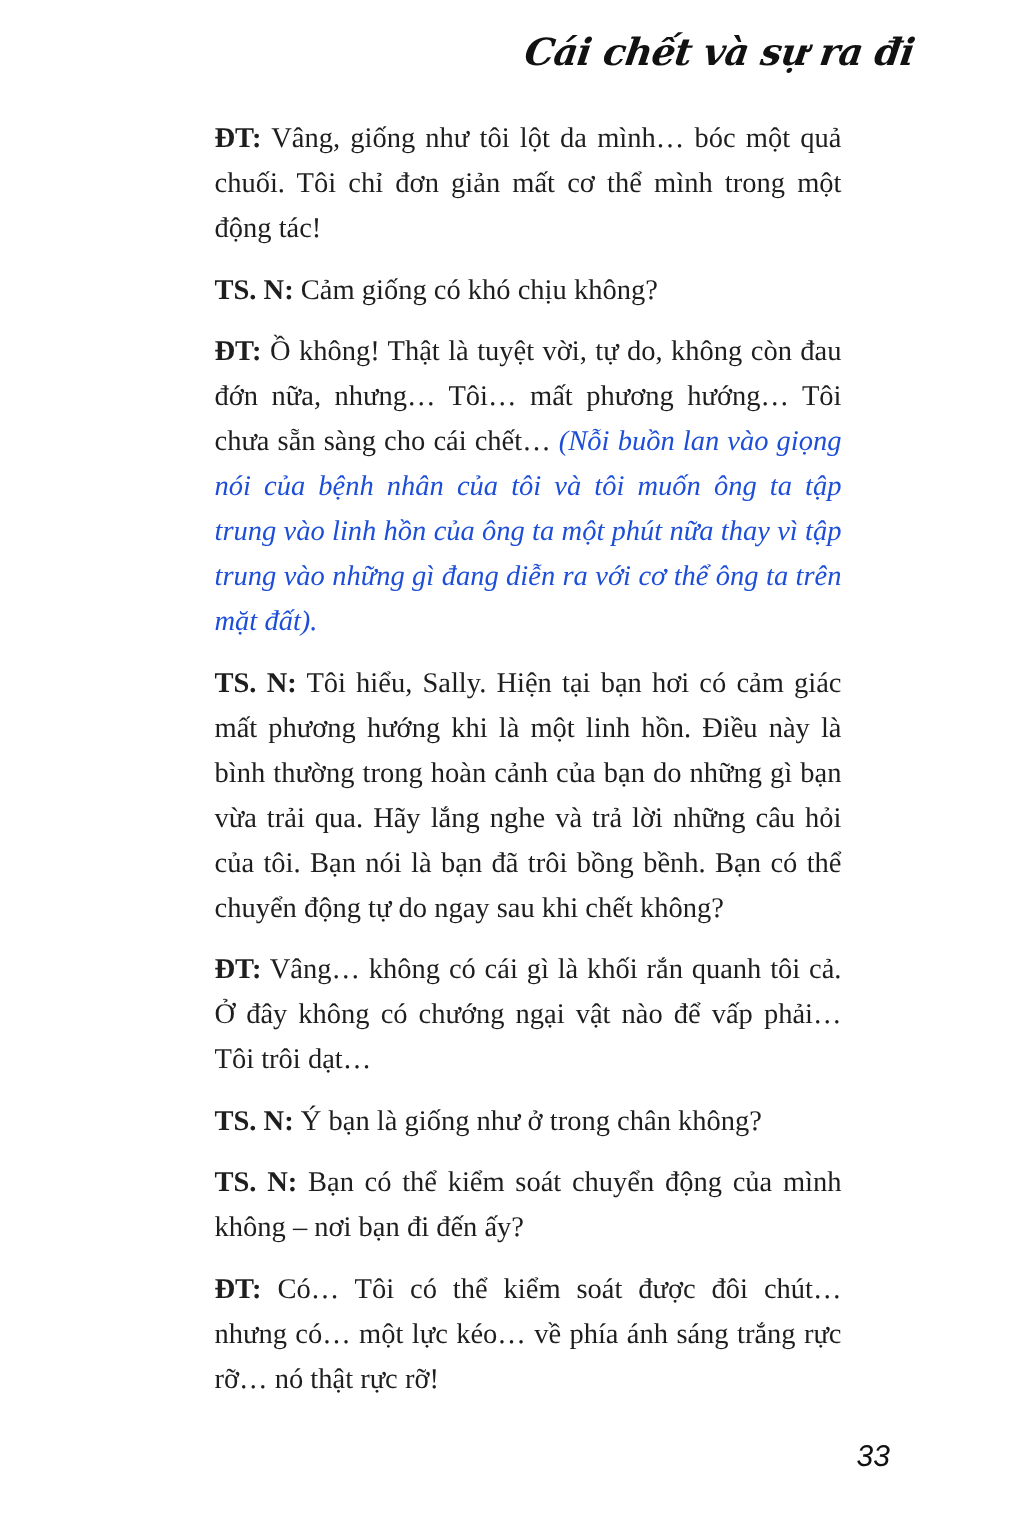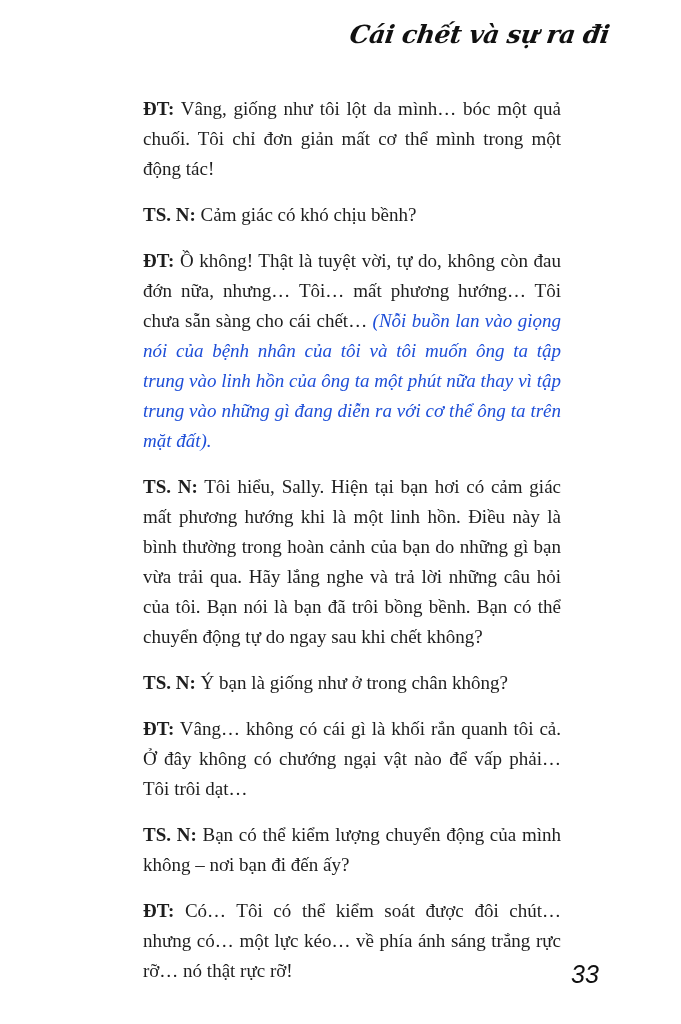--- a/index.html
+++ b/index.html
@@ -7,39 +7,39 @@
     .running-head {
       position: absolute; top: 20px; right: 72px;
       font-family: "DejaVu Serif", serif; font-style: italic; font-weight: bold;
       font-size: 25px; letter-spacing: -0.5px; color: #111;
       transform: skewX(-8deg);
     }
     .content {
       position: absolute; left: 143px; top: 78px; width: 418px;
       font-size: 19px; line-height: 30px;
     }
-    .para { margin: 16px 0 11px 0; text-align: justify; text-align-last: left; }
+    .para { margin: 0 0 11px 0; text-align: justify; text-align-last: left; }
     .speaker { font-weight: bold; }
     .aside { font-style: italic; color: #1d4ed8; }
     .page-number {
       position: absolute; left: 571px; top: 960px;
       font-family: "Liberation Sans", sans-serif; font-style: italic;
-      font-size: 25px; color: #111;
+      font-size: 20px; color: #111;
     }
   </style>
 </head>
 <body>
 
 <div class="running-head">Cái chết và sự ra đi</div>
 
 <div class="content">
   <p class="para"><span class="speaker">ĐT:</span> <span>Vâng, giống như tôi lột da mình… bóc một quả chuối. Tôi chỉ đơn giản mất cơ thể mình trong một động tác!</span></p>
-  <p class="para"><span class="speaker">TS. N:</span> <span>Cảm giác có khó chịu bềnh?</span></p>
+  <p class="para"><span class="speaker">TS. N:</span> <span>Cảm giống có khó chịu không?</span></p>
   <p class="para"><span class="speaker">ĐT:</span> <span>Ồ không! Thật là tuyệt vời, tự do, không còn đau đớn nữa, nhưng… Tôi… mất phương hướng… Tôi chưa sẵn sàng cho cái chết…</span> <span class="aside">(Nỗi buồn lan vào giọng nói của bệnh nhân của tôi và tôi muốn ông ta tập trung vào linh hồn của ông ta một phút nữa thay vì tập trung vào những gì đang diễn ra với cơ thể ông ta trên mặt đất).</span></p>
   <p class="para"><span class="speaker">TS. N:</span> <span>Tôi hiểu, Sally. Hiện tại bạn hơi có cảm giác mất phương hướng khi là một linh hồn. Điều này là bình thường trong hoàn cảnh của bạn do những gì bạn vừa trải qua. Hãy lắng nghe và trả lời những câu hỏi của tôi. Bạn nói là bạn đã trôi bồng bềnh. Bạn có thể chuyển động tự do ngay sau khi chết không?</span></p>
+  <p class="para"><span class="speaker">ĐT:</span> <span>Vâng… không có cái gì là khối rắn quanh tôi cả. Ở đây không có chướng ngại vật nào để vấp phải… Tôi trôi dạt…</span></p>
   <p class="para"><span class="speaker">TS. N:</span> <span>Ý bạn là giống như ở trong chân không?</span></p>
-  <p class="para"><span class="speaker">ĐT:</span> <span>Vâng… không có cái gì là khối rắn quanh tôi cả. Ở đây không có chướng ngại vật nào để vấp phải… Tôi trôi dạt…</span></p>
-  <p class="para"><span class="speaker">TS. N:</span> <span>Bạn có thể kiểm lượng chuyển động của mình không – nơi bạn đi đến ấy?</span></p>
+  <p class="para"><span class="speaker">TS. N:</span> <span>Bạn có thể kiểm soát chuyển động của mình không – nơi bạn đi đến ấy?</span></p>
   <p class="para"><span class="speaker">ĐT:</span> <span>Có… Tôi có thể kiểm soát được đôi chút… nhưng có… một lực kéo… về phía ánh sáng trắng rực rỡ… nó thật rực rỡ!</span></p>
 
 </div>
 
 <div class="page-number">33</div>
 
 </body></html>

